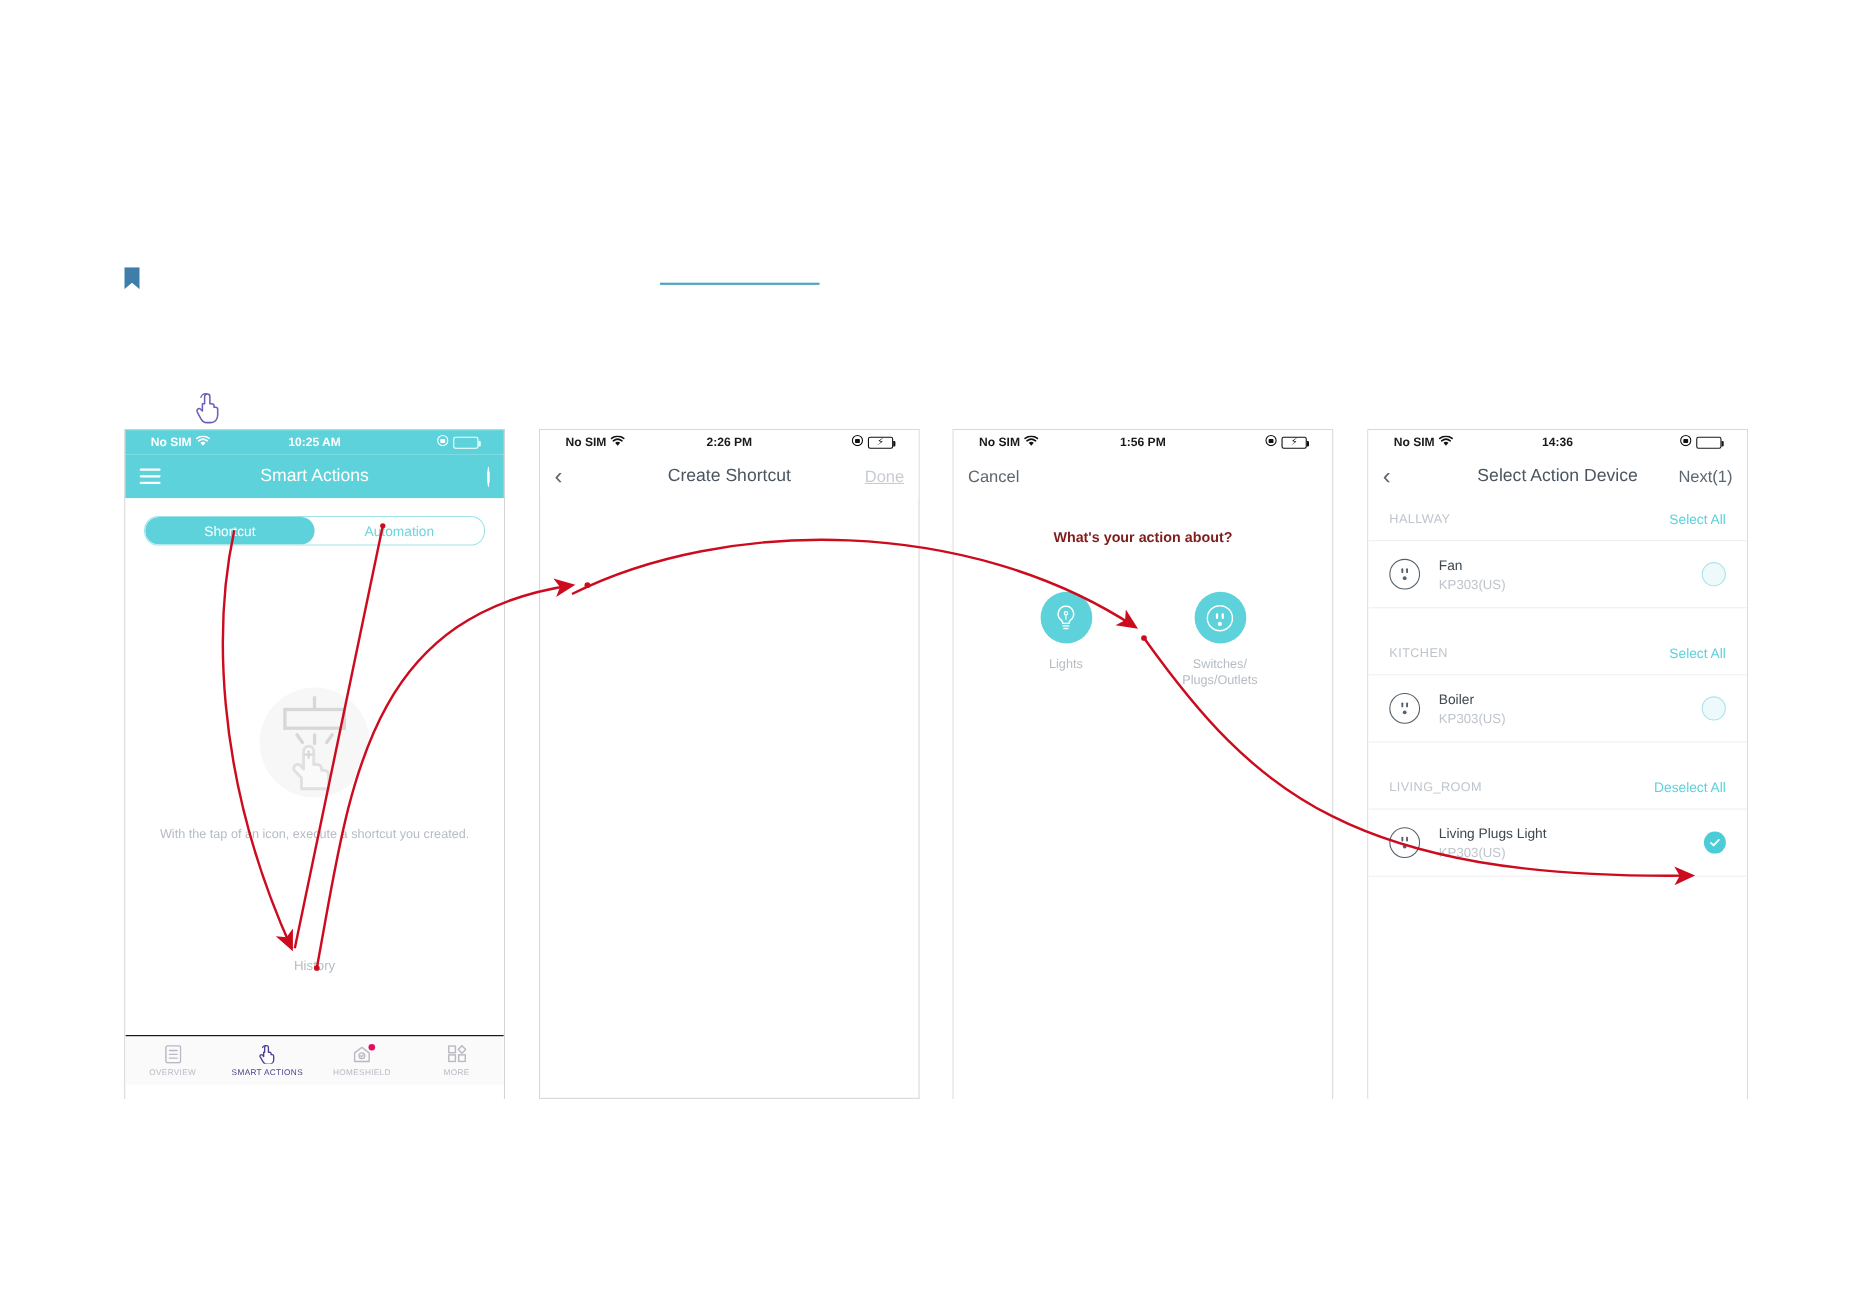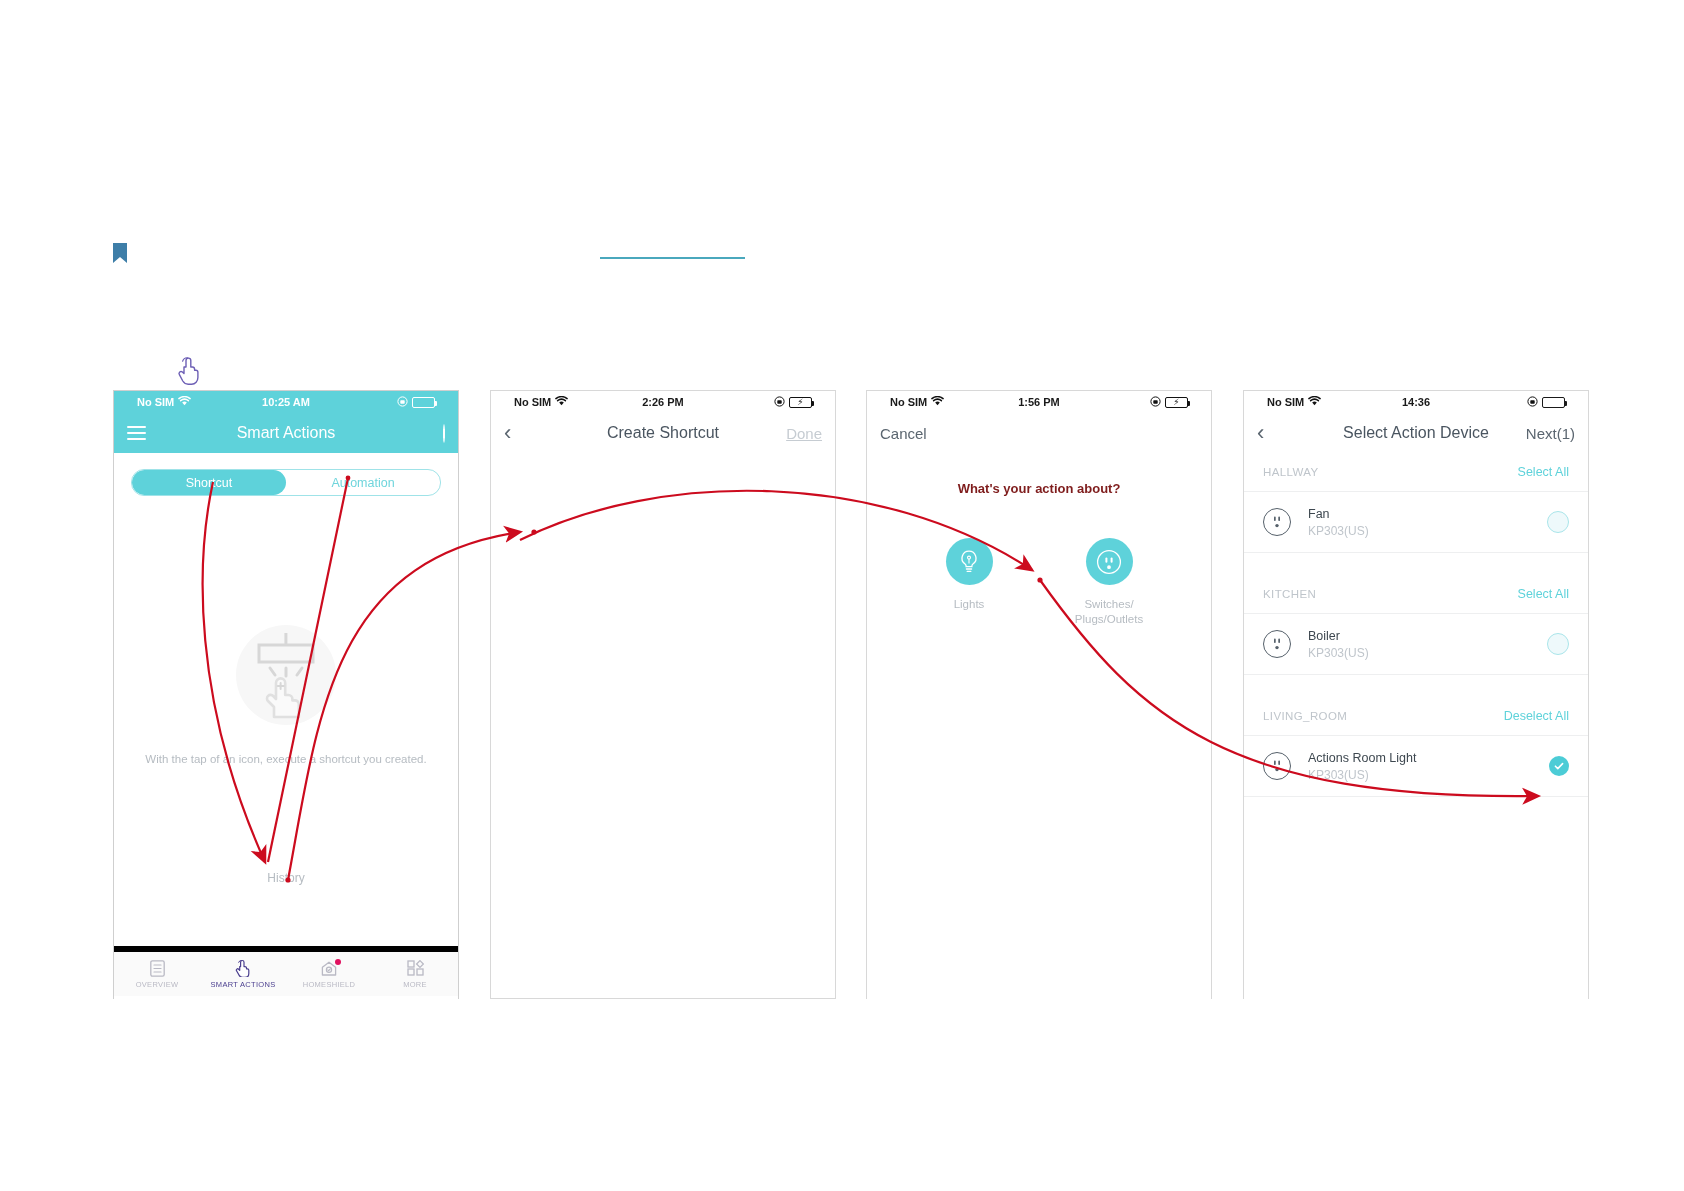--- a/index.html
+++ b/index.html
@@ -78,22 +78,22 @@
              width:108px;height:108px;}
   .empty-text{position:absolute;left:22px;right:22px;top:298px;text-align:center;
               font-size:11.5px;line-height:1.5;color:#b6bcc2;}
   .create-btn{position:absolute;left:22px;right:22px;top:363px;height:38px;
               background:#5ed2da;border-radius:19px;color:#fff;font-size:14px;
               letter-spacing:.6px;display:flex;align-items:center;justify-content:center;}
   .history{position:absolute;left:0;right:0;top:418px;text-align:center;
            font-size:12px;color:#b6bcc2;}
 
   
-  .tabbar{position:absolute;left:0;right:0;bottom:4px;height:44px;background:#fafafa;
-          border-top:6px solid #000000;display:flex;}
+  .tabbar{position:absolute;left:0;right:0;bottom:14px;height:44px;background:#fafafa;
+          border-top:1px solid #000000;display:flex;}
   .tab{flex:1;display:flex;flex-direction:column;align-items:center;
        justify-content:center;gap:3px;font-size:7.5px;letter-spacing:.3px;
        color:#b9b9c4;}
   .tab.active{color:#4b3f8f;}
   .tab-ico{height:17px;display:flex;align-items:center;position:relative;}
   .dot{position:absolute;right:-3px;top:-1px;width:6px;height:6px;border-radius:50%;
        background:#e0115f;}
 
   
   .sec-label{font-size:11.5px;color:#bfc5cb;letter-spacing:.5px;
@@ -444,21 +444,21 @@
       </div>
       <div class="dev-row">
         <span class="outlet">
           <svg width="26" height="26" viewBox="0 0 26 26">
               <rect x="10" y="7.6" width="1.7" height="4.4" rx="0.8" fill="#55606a"></rect>
               <rect x="14.3" y="7.6" width="1.7" height="4.4" rx="0.8" fill="#55606a"></rect>
               <circle cx="13" cy="16.6" r="1.7" fill="#55606a"></circle>
             </svg>
         </span>
         <span class="dev-txt">
-          <div class="dev-name">Actions Room Light</div>
+          <div class="dev-name">Living Plugs Light</div>
           <div class="dev-model">KP303(US)</div>
         </span>
         <span class="chk chk-on">
           <svg width="12" height="12" viewBox="0 0 12 12">
               <path d="M2.4 6.2 4.8 8.6 9.6 3.6" fill="none" stroke="#fff" stroke-width="1.6" stroke-linecap="round" stroke-linejoin="round"></path>
             </svg>
         </span>
       </div>
     </div>
   </div>

